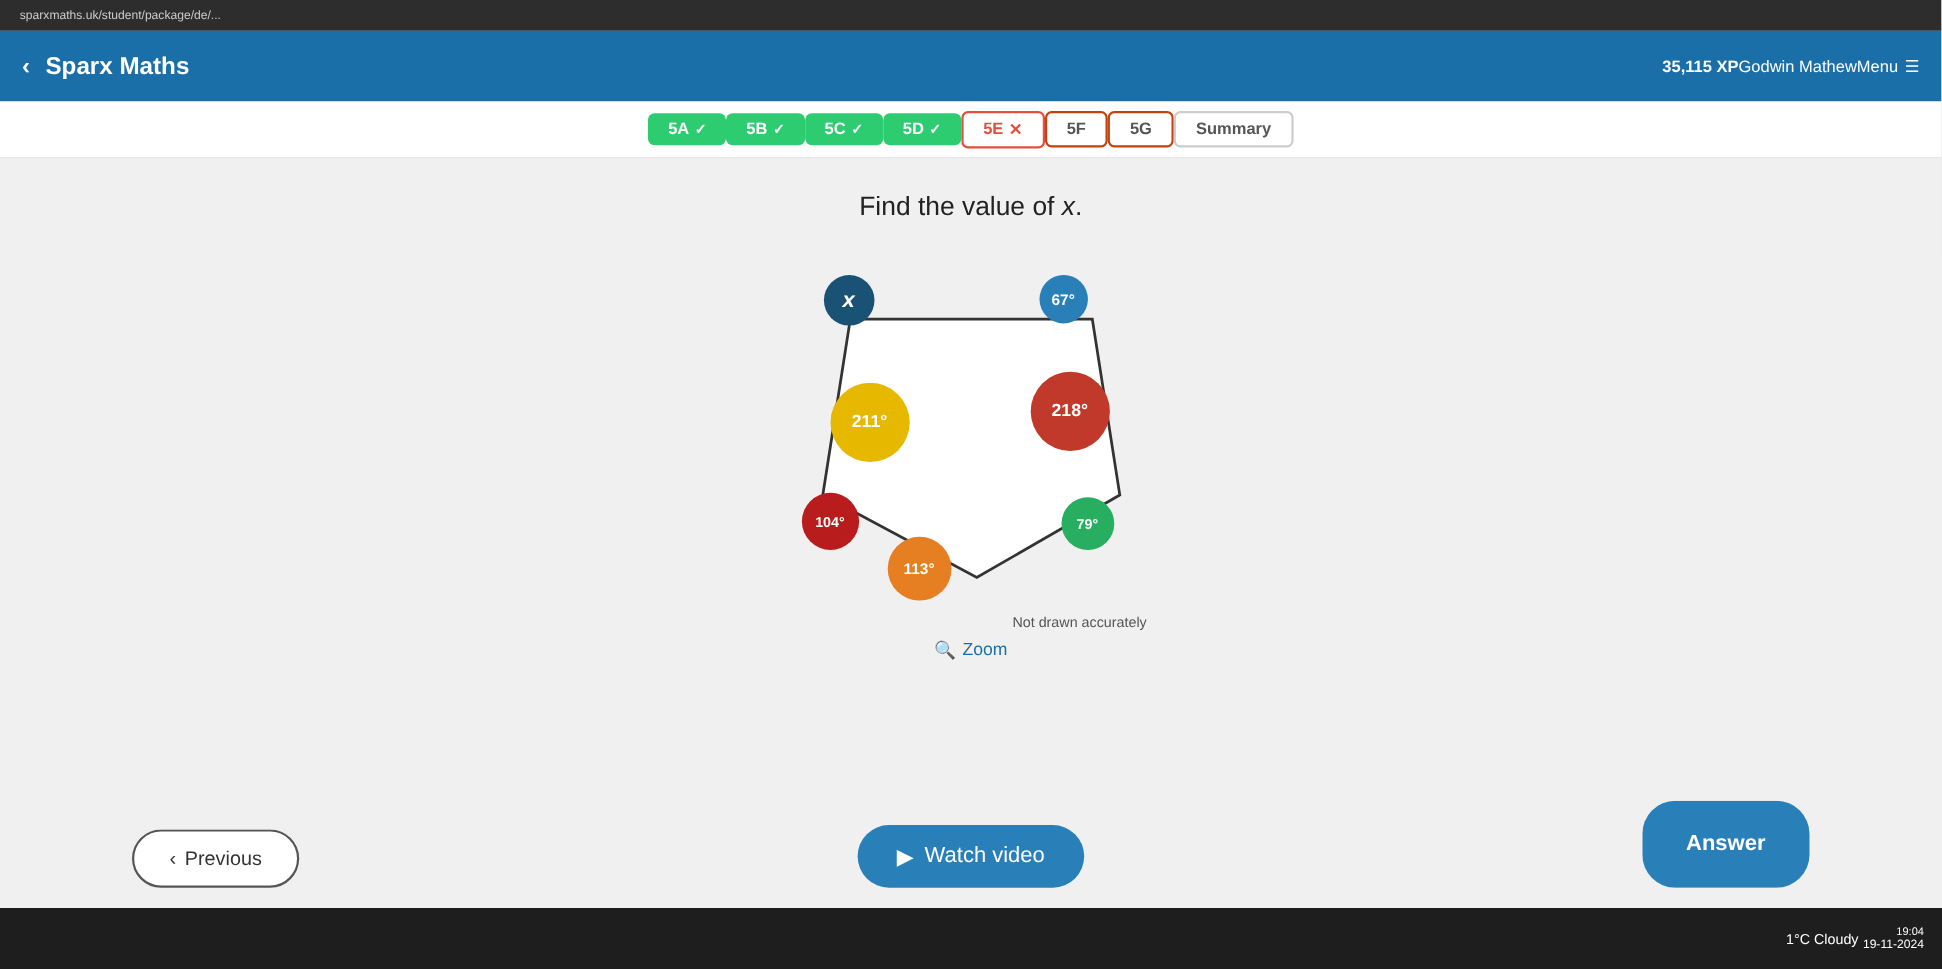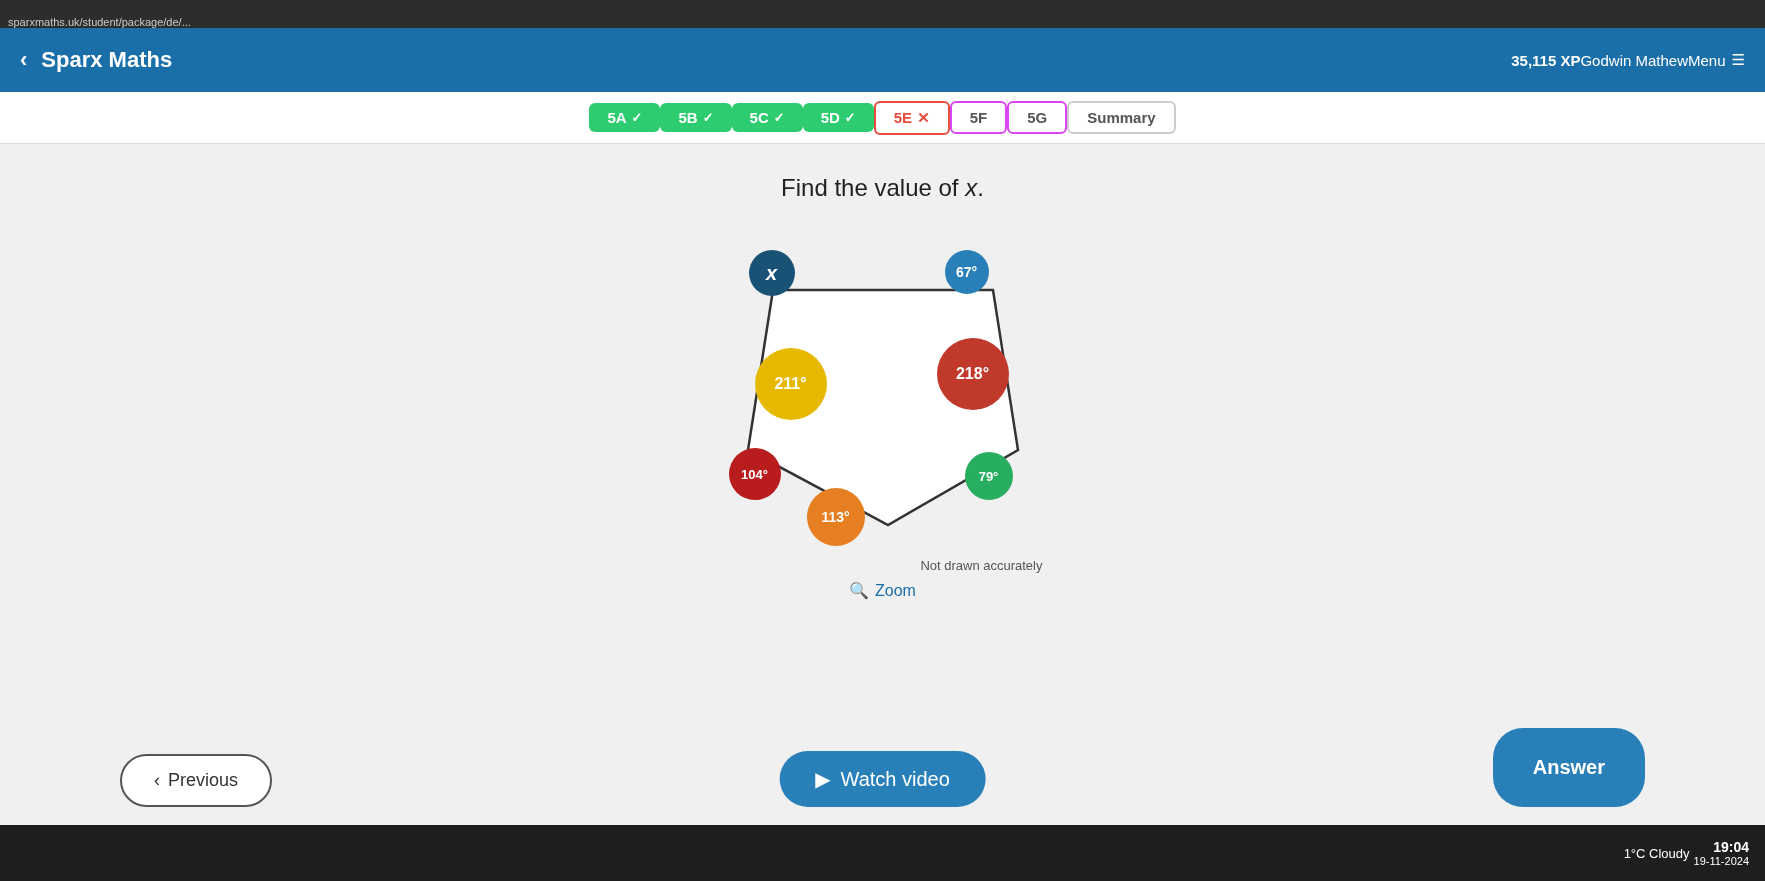--- a/index.html
+++ b/index.html
@@ -10,22 +10,22 @@
       min-height: 881px;
       overflow: hidden;
       position: relative;
     }
 
     
     .browser-bar {
       background: #2d2d2d;
       height: 28px;
       display: flex;
-      align-items: flex-end;
-      padding: 0 8px;
+      align-items: center;
+      padding: 0 18px;
       font-size: 11px;
       color: #ccc;
     }
 
     
     .header {
       background: #1a6fa8;
       height: 64px;
       display: flex;
       align-items: center;
@@ -86,21 +86,21 @@
       background: #2ecc71;
       color: white;
     }
     .tab-current-x {
       background: white;
       border: 2px solid #e74c3c;
       color: #e74c3c;
     }
     .tab-plain {
       background: white;
-      border: 2px solid #d946ef;
+      border: 2px solid #c2410c;
       color: #555;
     }
     .tab-summary {
       background: white;
       border: 2px solid #ccc;
       color: #555;
     }
     .check-icon { font-size: 13px; }
 
     
@@ -256,22 +256,22 @@
     }
     .taskbar-right {
       margin-left: auto;
       display: flex;
       align-items: center;
       gap: 4px;
       font-size: 13px;
       color: white;
     }
     .taskbar-time {
-      font-size: 14px;
-      font-weight: bold;
+      font-size: 10px;
+      font-weight: normal;
       text-align: right;
     }
     .taskbar-time-sub {
       font-size: 11px;
       text-align: right;
     }
   </style>
 </head>
 <body>
 

